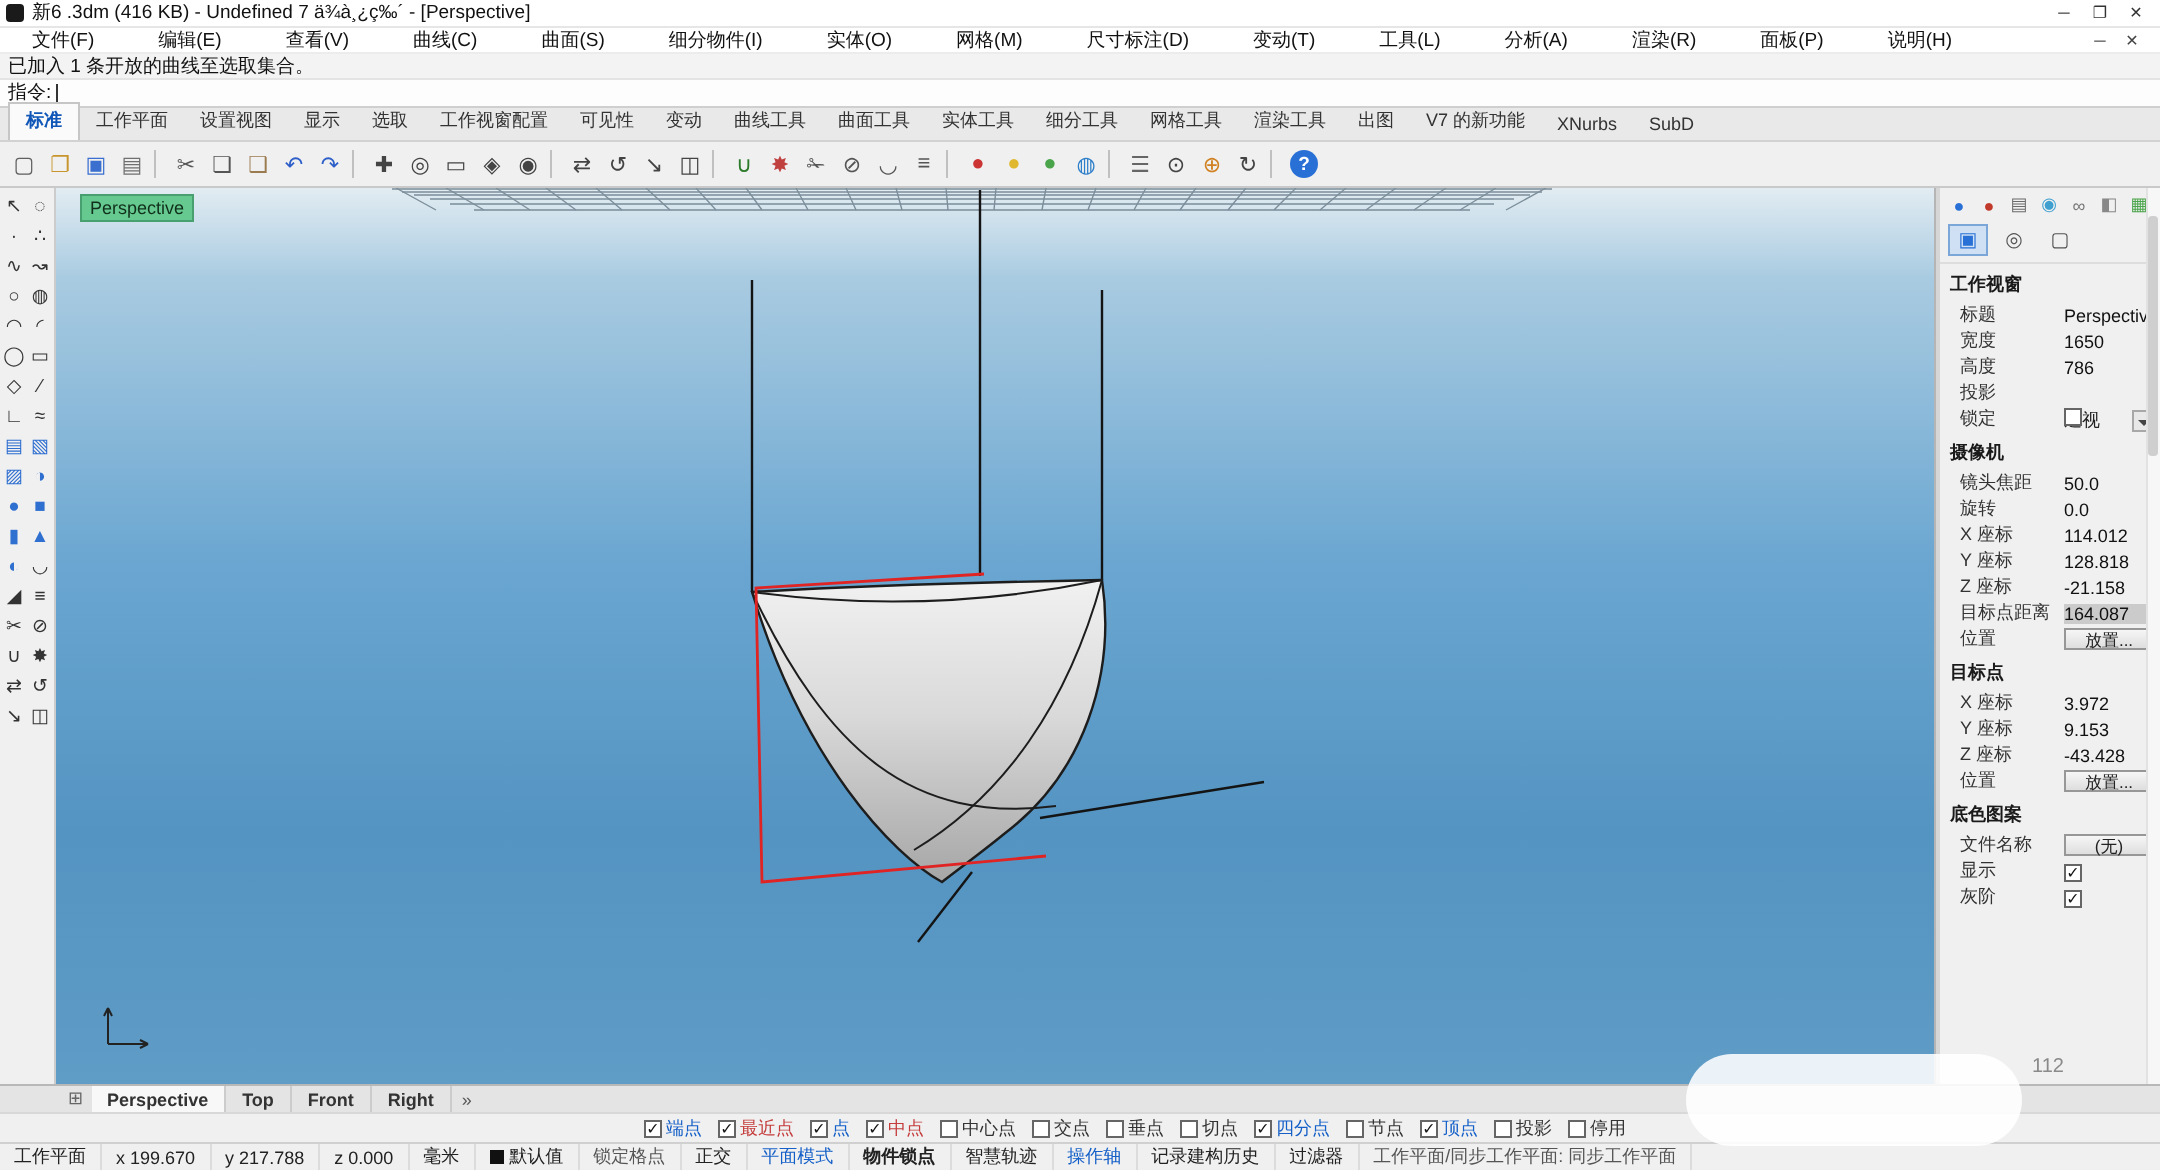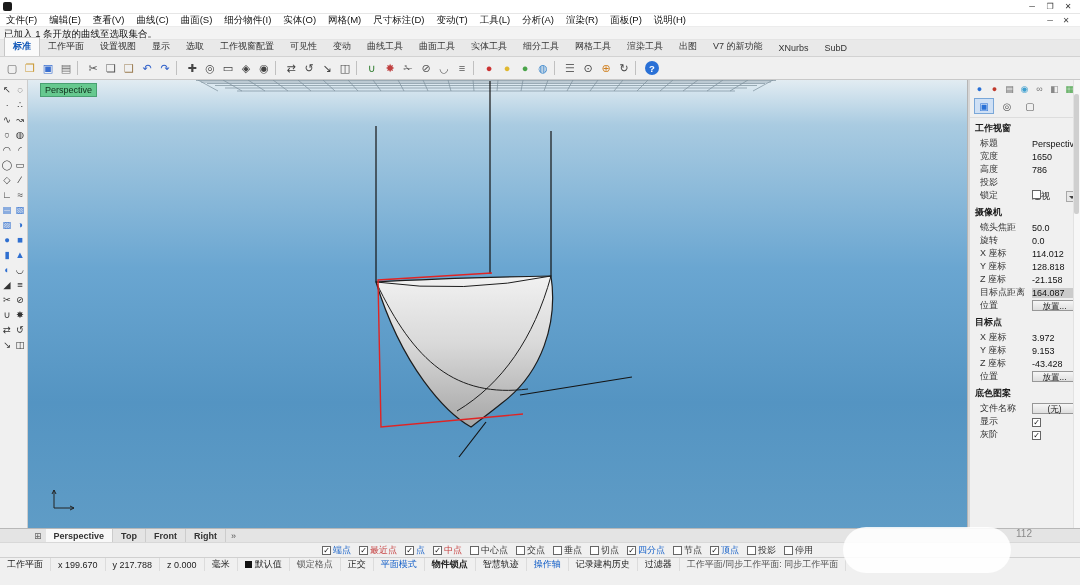--- a/index.html
+++ b/index.html
@@ -9,21 +9,21 @@
 
   
   .titlebar { height:14px; background:#ffffff; display:flex; align-items:center; padding:0 3px; font-size:9.5px; border-bottom:1px solid #e6e6e6; }
   .appicon { width:9px; height:9px; background:#1a1a1a; border-radius:2px; margin-right:4px; flex:none; }
   .titletext { white-space:nowrap; overflow:hidden; color:#111; }
   .winbtns { margin-left:auto; display:flex; }
   .winbtn { width:18px; text-align:center; color:#333; font-size:8px; cursor:default; }
 
   
   .menubar { height:13px; background:#ffffff; display:flex; align-items:center; font-size:9.5px; border-bottom:1px solid #ececec; }
-  .menuitem { padding:0 6px; color:#111; }
+  .menuitem { padding:0 16px; color:#111; }
   .mdibtns { margin-left:auto; display:flex; padding-right:6px; }
   .mdibtn { width:16px; text-align:center; color:#444; font-size:8px; }
 
   
   .cmd1 { height:13px; line-height:13px; background:#f3f3f3; padding-left:4px; font-size:9.5px; color:#111; border-bottom:1px solid #e4e4e4; }
   .cmd2 { height:14px; line-height:14px; background:#fdfdfd; padding-left:4px; font-size:9.5px; color:#111; border-bottom:1px solid #cfcfcf; display:flex; align-items:center; }
   .caret { width:1px; height:10px; background:#333; margin-left:2px; }
 
   
   .tabrow { height:17px; background:#e9e9e9; display:flex; align-items:flex-end; padding-left:4px; font-size:9px; border-bottom:1px solid #d2d2d2; }
@@ -93,20 +93,21 @@
   .wblob { position:absolute; left:843px; top:527px; width:168px; height:46px; background:rgba(255,255,255,0.88); border-radius:23px; z-index:40; }
   .wnum { position:absolute; left:1016px; top:528px; font-size:10px; color:#8a8a8a; z-index:41; }
 </style>
 </head>
 <body>
 
 <div id="app">
 
   <div class="titlebar">
     <span class="appicon"></span>
+    <span class="titletext">新6 .3dm (416 KB) - Undefined 7 ä¾à¸¿ç‰´ - [Perspective]</span>
     <span class="winbtns">
       <span class="winbtn">─</span>
       <span class="winbtn">❐</span>
       <span class="winbtn">✕</span>
     </span>
   </div>
 
   <div class="menubar">
     <span style="display:flex">
         <span class="menuitem"><span>文件(F)</span></span>
@@ -125,20 +126,24 @@
         <span class="menuitem"><span>面板(P)</span></span>
         <span class="menuitem"><span>说明(H)</span></span>
       </span>
     <span class="mdibtns">
       <span class="mdibtn">─</span>
       <span class="mdibtn">✕</span>
     </span>
   </div>
 
   <div class="cmd1">已加入 1 条开放的曲线至选取集合。</div>
+  <div class="cmd2">
+    <span>指令:</span>
+    <span class="caret"></span>
+  </div>
 
   <div class="tabrow">
       <span class="rtab active"><span>标准</span></span>
       <span class="rtab"><span>工作平面</span></span>
       <span class="rtab"><span>设置视图</span></span>
       <span class="rtab"><span>显示</span></span>
       <span class="rtab"><span>选取</span></span>
       <span class="rtab"><span>工作视窗配置</span></span>
       <span class="rtab"><span>可见性</span></span>
       <span class="rtab"><span>变动</span></span>

